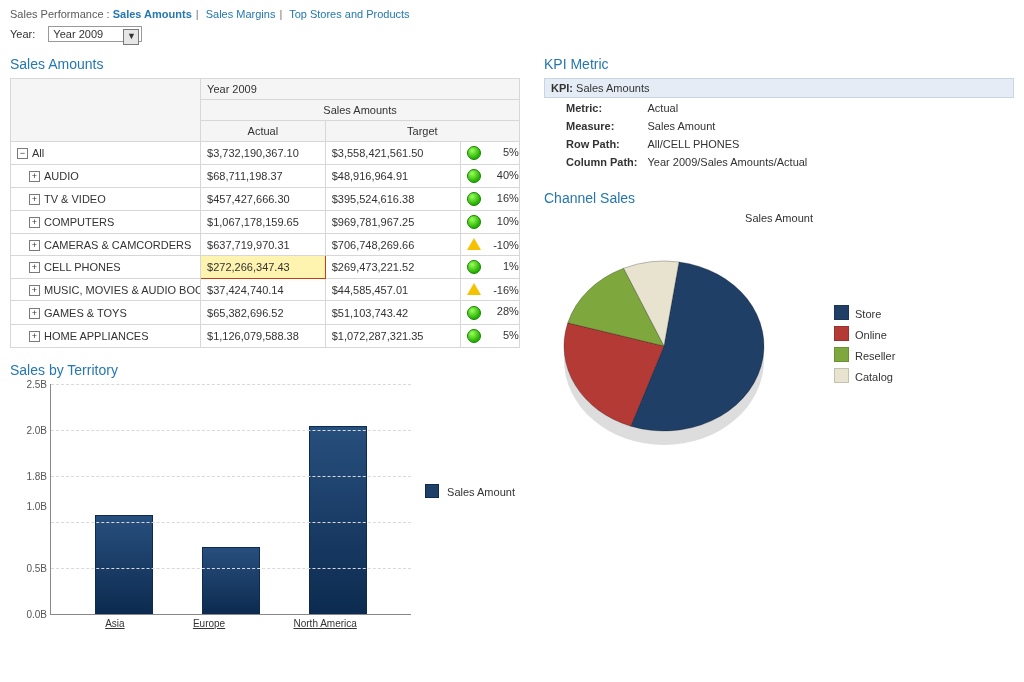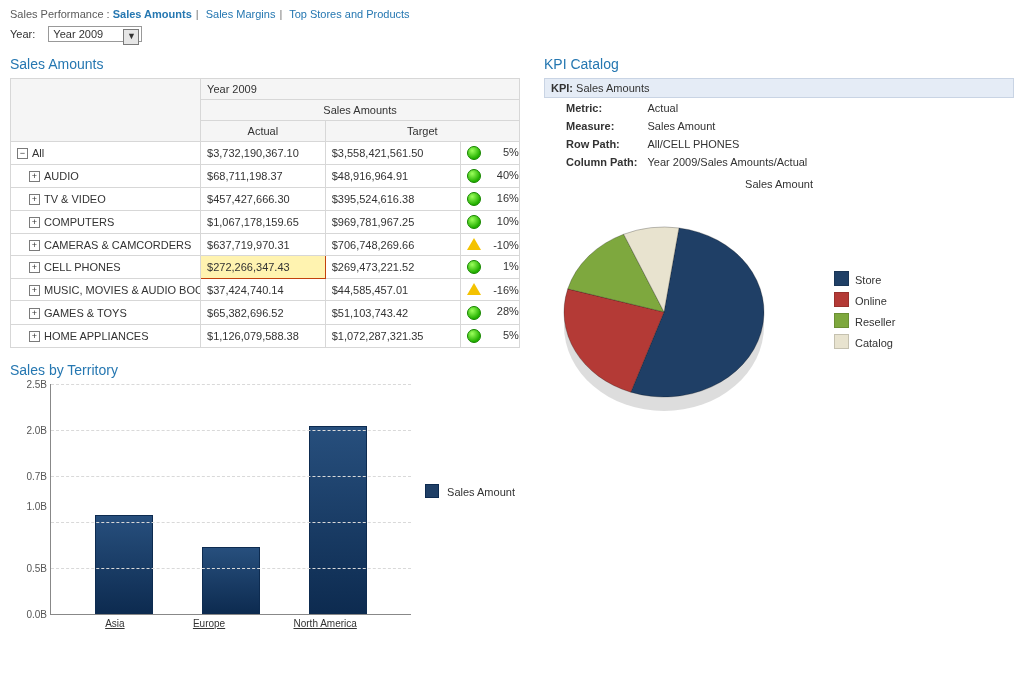--- a/index.html
+++ b/index.html
@@ -287,35 +287,35 @@
             <span>Asia</span>
             <span>Europe</span>
             <span>North America</span>
           </div>
       <div class="ytick" style="top: 230px;">0.0B</div>
           <div class="gridline" style="top: 184px;"></div>
           <div class="ytick" style="top: 184px;">0.5B</div>
           <div class="gridline" style="top: 138px;"></div>
           <div class="ytick" style="top: 122px;">1.0B</div>
           <div class="gridline" style="top: 92px;"></div>
-          <div class="ytick" style="top: 92px;">0.7B</div>
+          <div class="ytick" style="top: 92px;">1.8B</div>
           <div class="gridline" style="top: 46px;"></div>
           <div class="ytick" style="top: 46px;">2.0B</div>
           <div class="gridline" style="top: 0px;"></div>
           <div class="ytick" style="top: 0px;">2.5B</div>
         </div>
       <div class="legend">
         <span class="swatch"></span>
         <span>Sales Amount</span>
       </div>
     </div>
   </div>
 
   <div class="right">
-    <div class="section-title">KPI Catalog</div>
+    <div class="section-title">KPI Metric</div>
     <div class="kpi-header">
       <b>KPI:</b>
       <span>Sales Amounts</span>
     </div>
     <table class="kpi-table">
       <tbody>
           <tr>
             <td class="k">Metric:</td>
           <td>Actual</td>
           </tr>
@@ -327,20 +327,21 @@
             <td class="k">Row Path:</td>
           <td>All/CELL PHONES</td>
           </tr>
       <tr>
             <td class="k">Column Path:</td>
           <td>Year 2009/Sales Amounts/Actual</td>
           </tr>
     </tbody>
       </table>
 
+    <div class="section-title" style="margin-top:18px">Channel Sales</div>
     <div class="pie-title">Sales Amount</div>
     <div class="pie-wrap">
       <svg id="pie" width="260" height="220" viewBox="0 0 260 220">
           <ellipse cx="120" cy="126" rx="100" ry="85" fill="#777" opacity="0.25"></ellipse>
           <path d="M 120 112 L 134.9438132473599 27.954458375436403 A 100 85 0 1 1 86.7931603290479 192.17670135286437 Z" fill="#1f3f66" stroke="rgba(0,0,0,.25)"></path>
           <path d="M 120 112 L 86.7931603290479 192.17670135286437 A 100 85 0 0 1 23.77552417058162 88.86422020758687 Z" fill="#b43a36" stroke="rgba(0,0,0,.25)"></path>
           <path d="M 120 112 L 23.77552417058162 88.86422020758687 A 100 85 0 0 1 79.6364750723932 34.23180096890606 Z" fill="#7ea83e" stroke="rgba(0,0,0,.25)"></path>
           <path d="M 120 112 L 79.6364750723932 34.23180096890606 A 100 85 0 0 1 134.94381324735994 27.954458375436403 Z" fill="#e8e3cf" stroke="rgba(0,0,0,.25)"></path>
         </svg>
       <div class="pie-legend" id="pie-legend">

